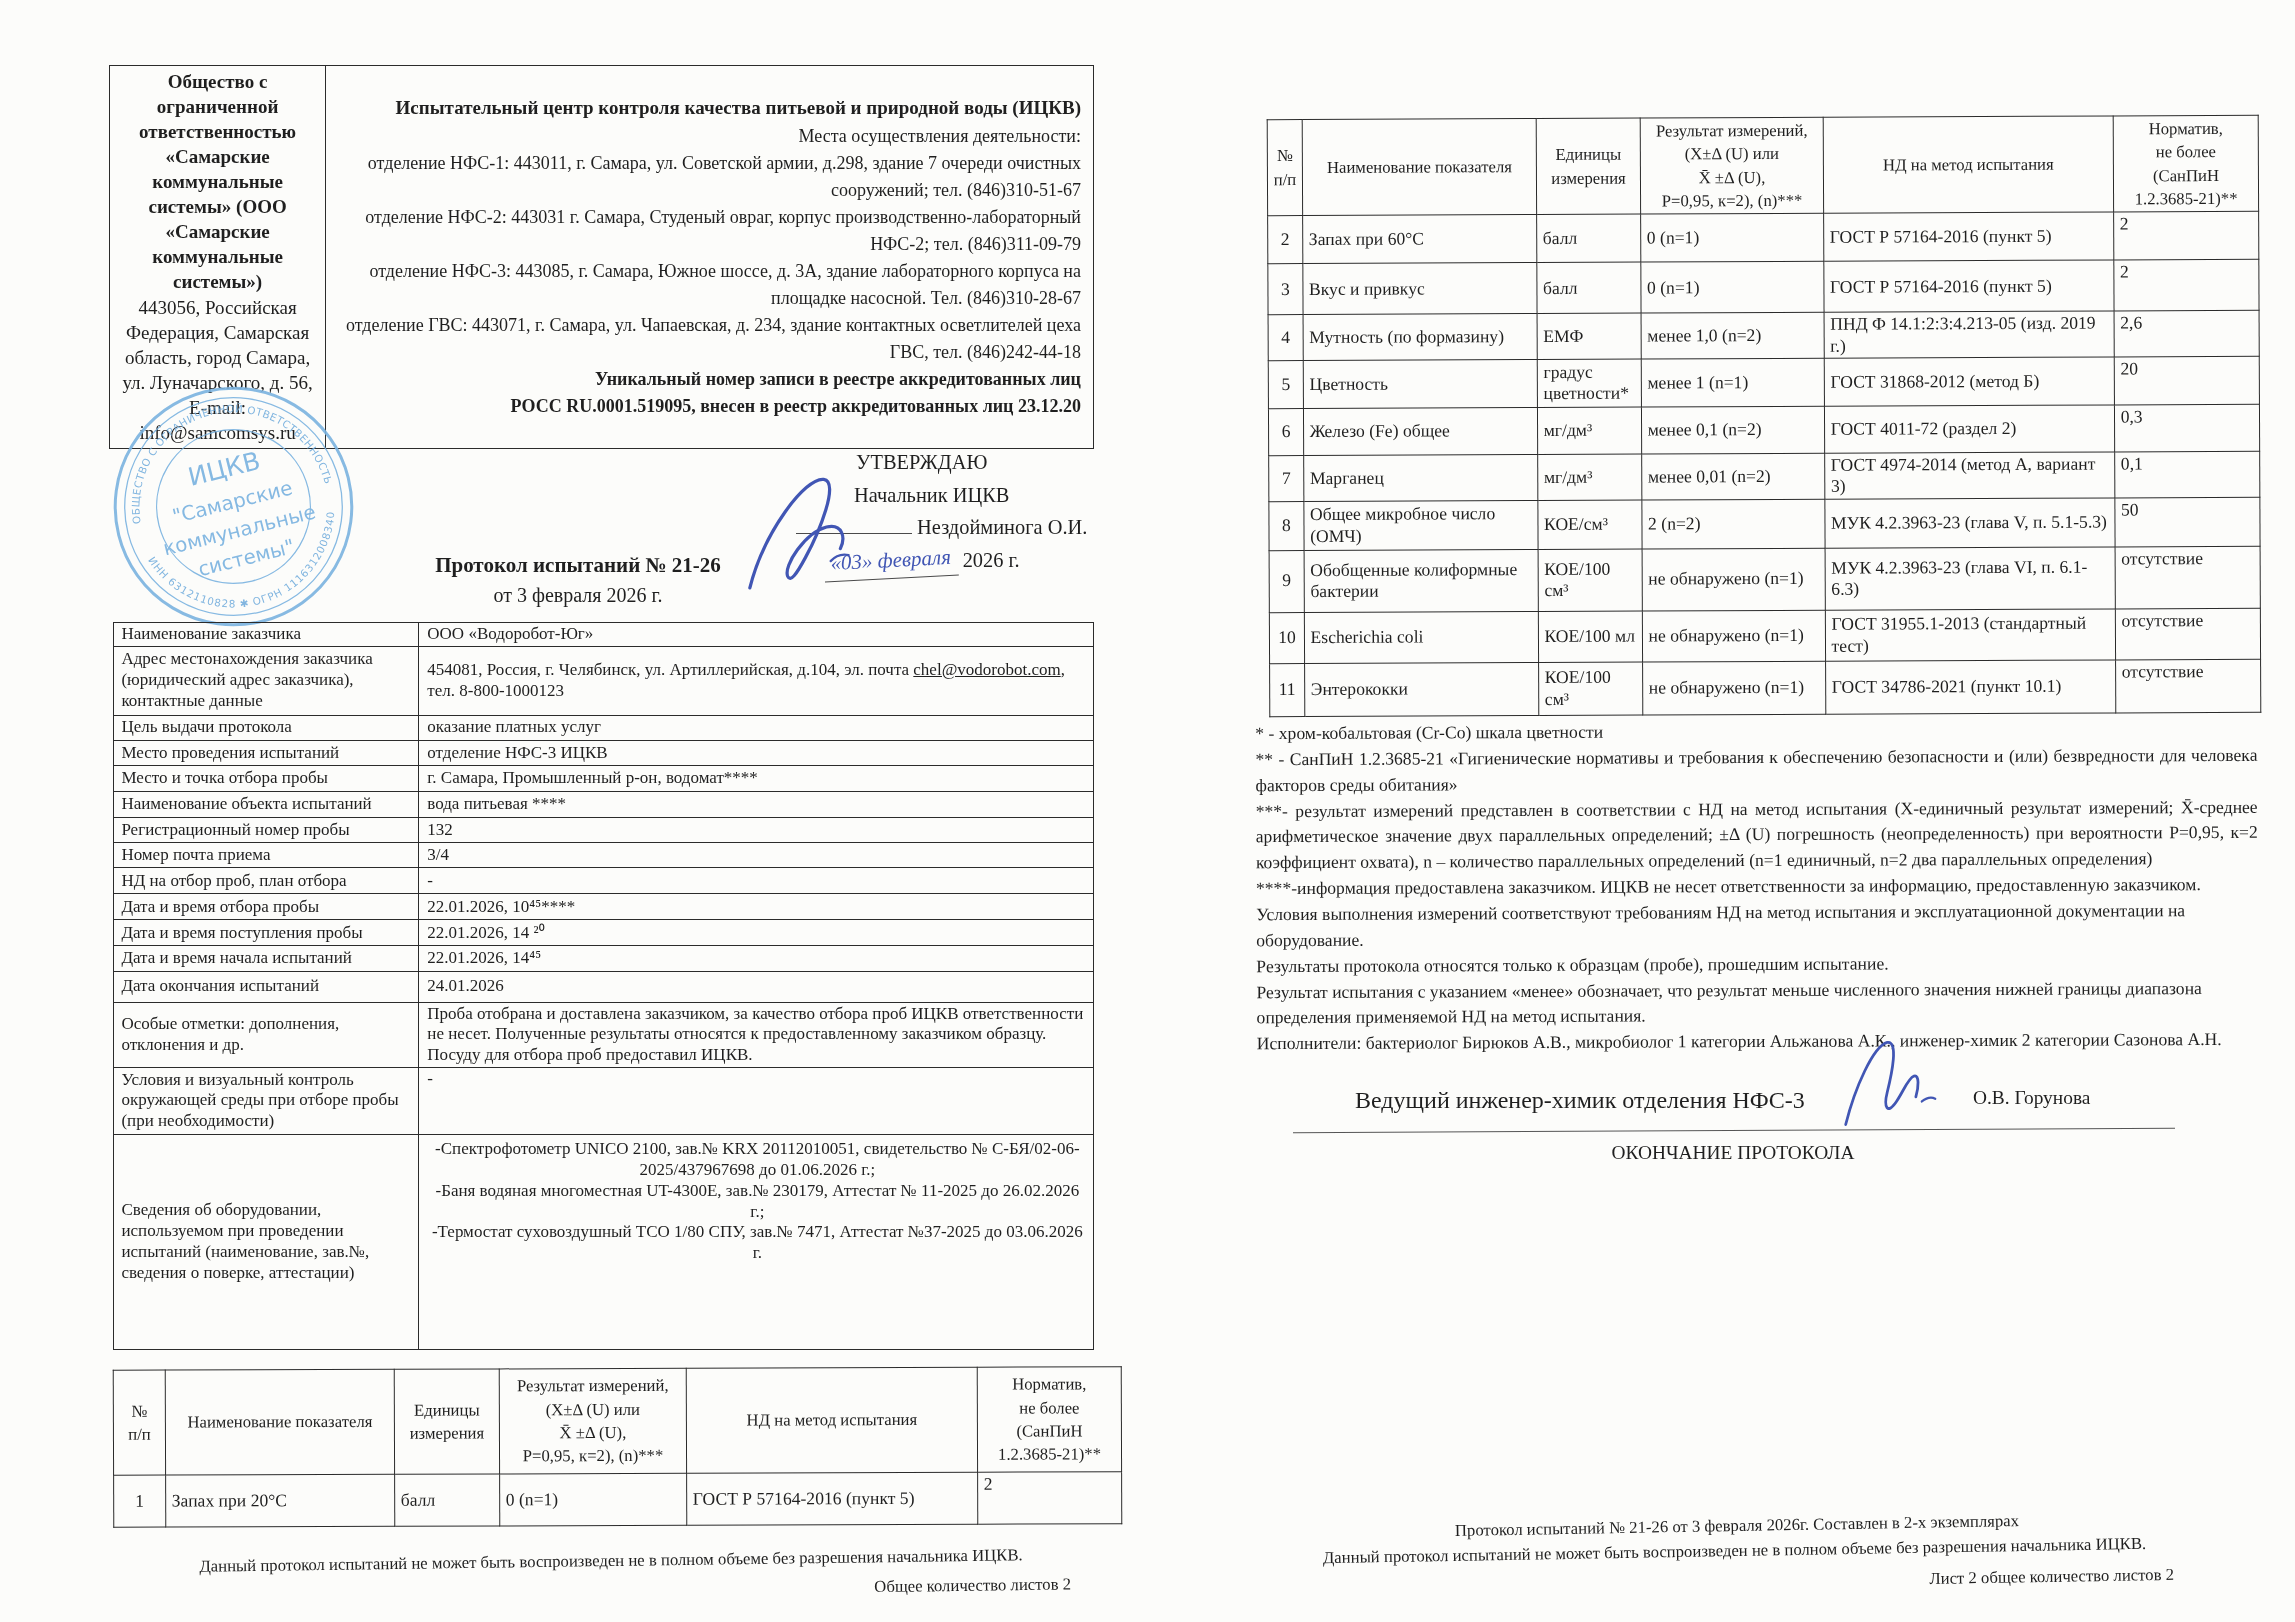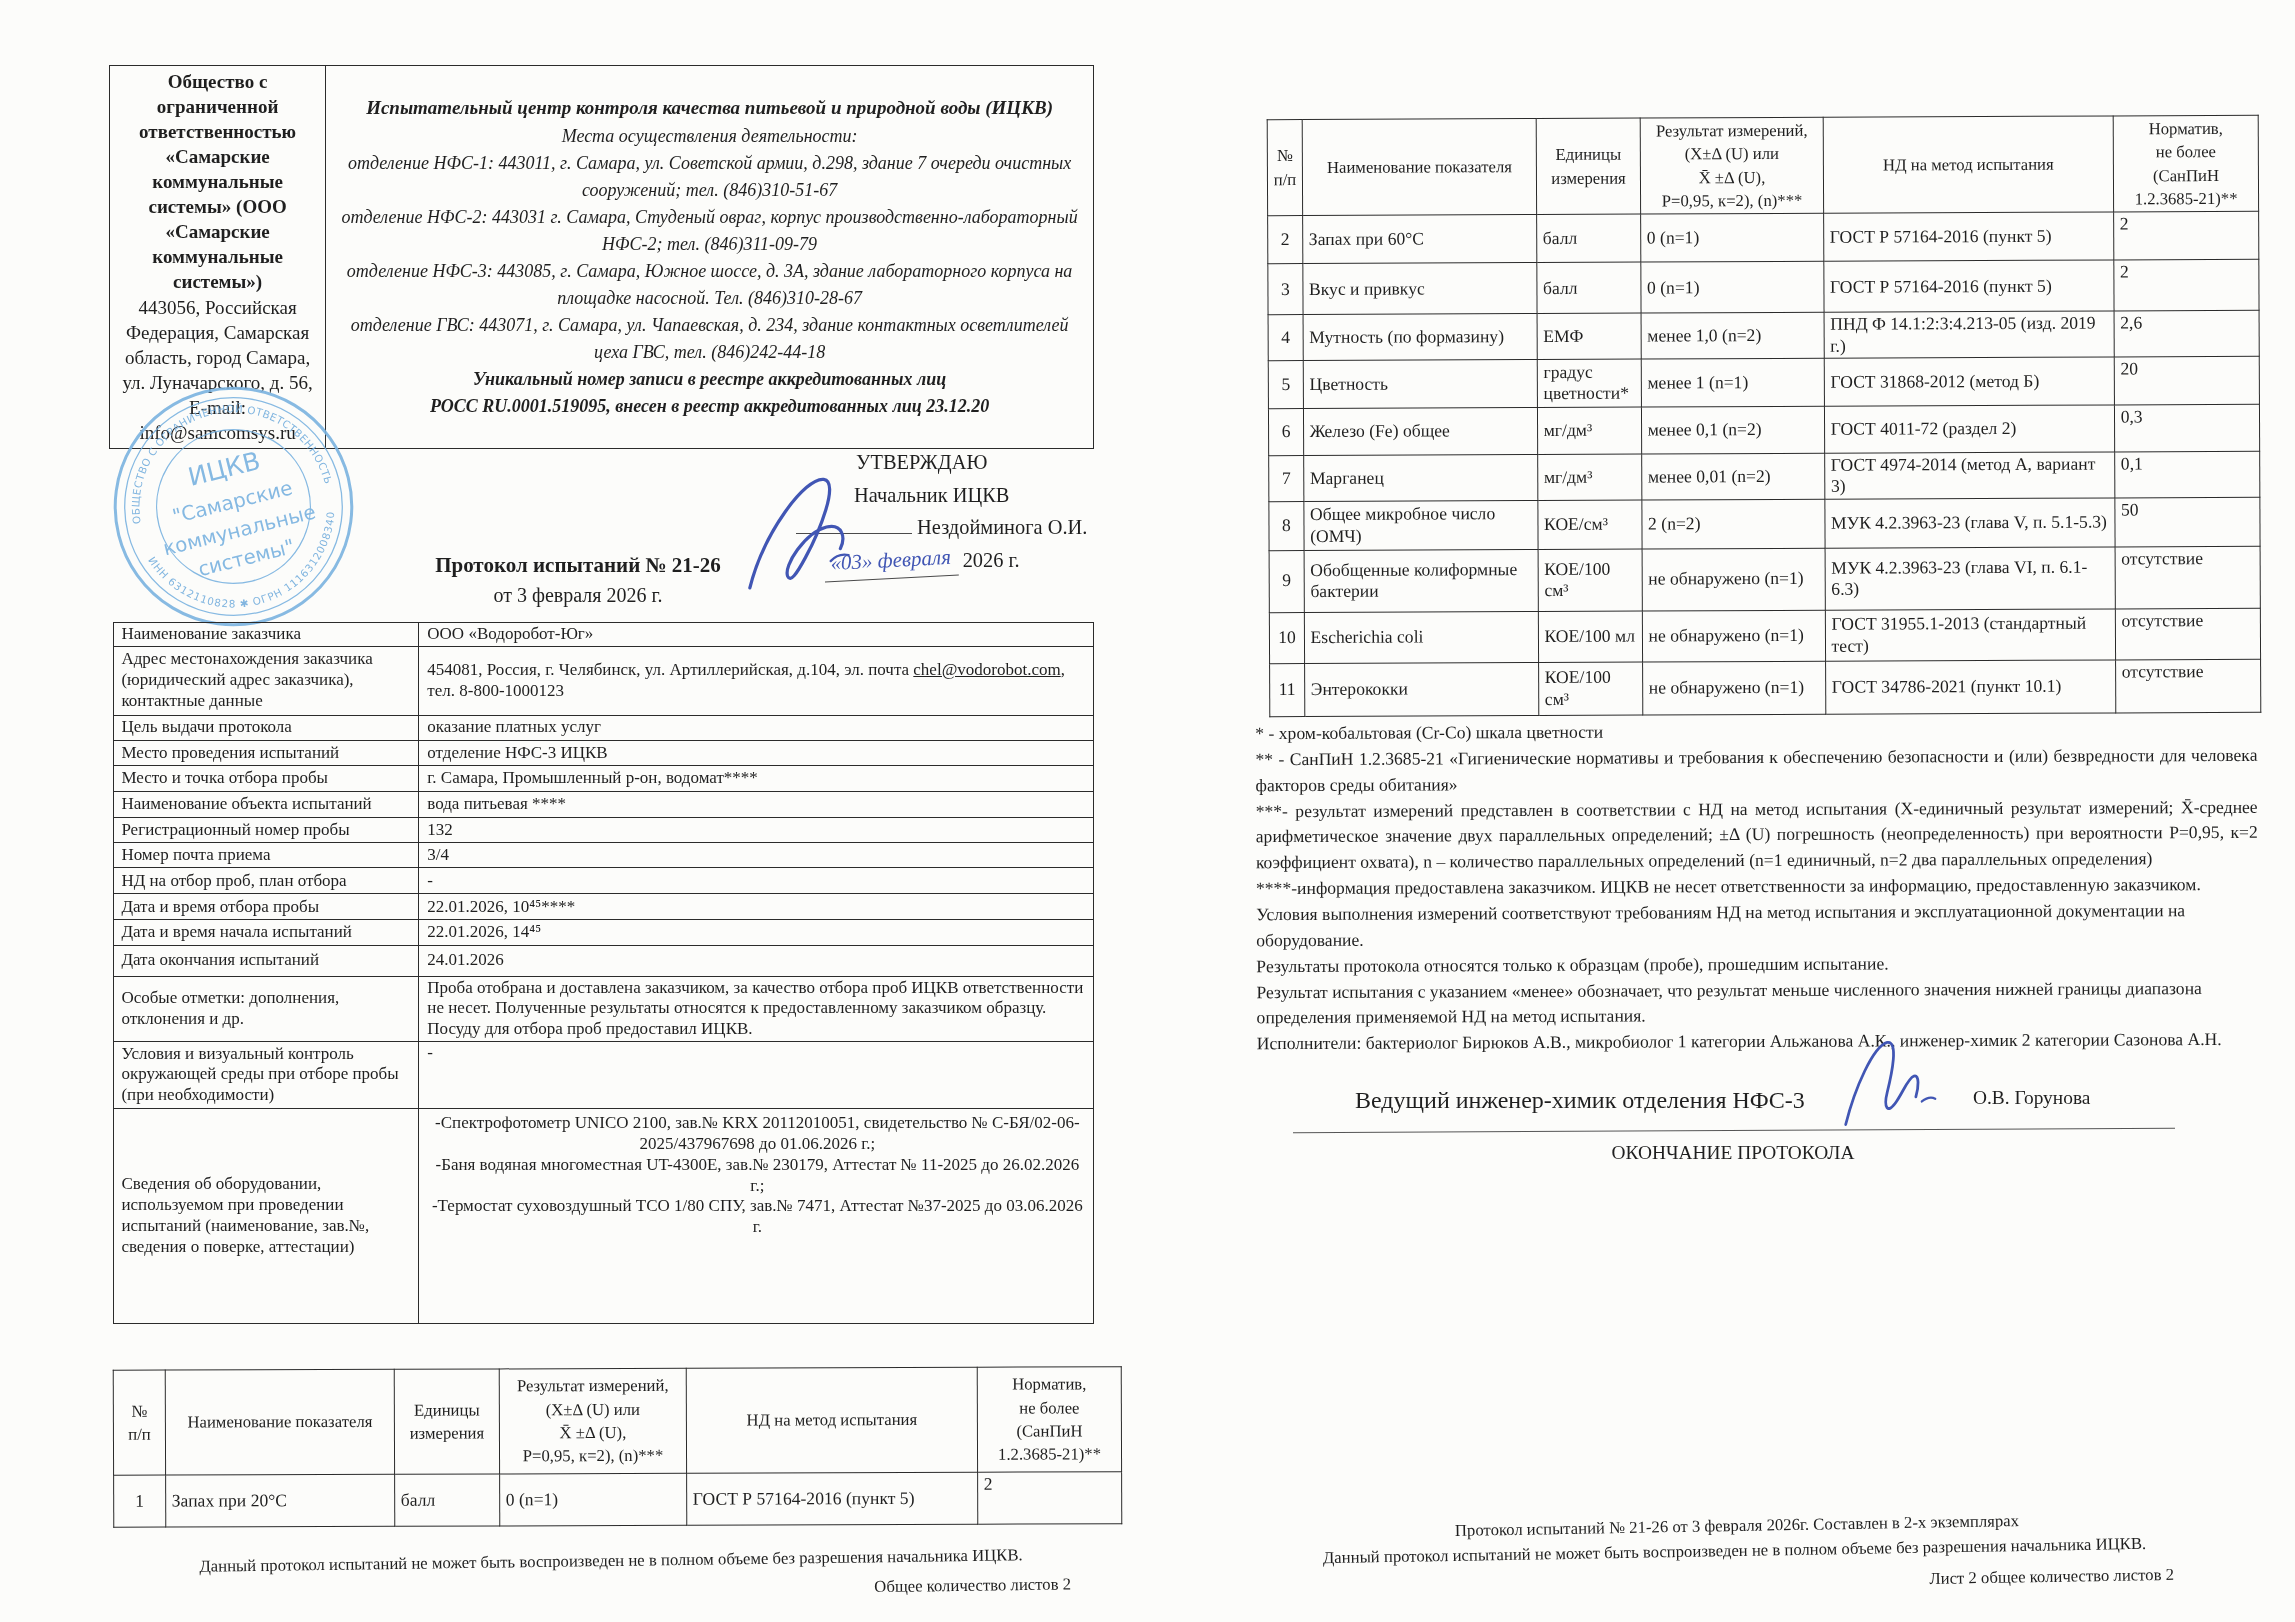--- a/index.html
+++ b/index.html
@@ -9,21 +9,21 @@
   .b{font-weight:bold;}
   .ctr{text-align:center;}
   .pre{white-space:pre-line;text-align:center;}
   .u{text-decoration:underline;}
   table{border-collapse:collapse;table-layout:fixed;}
   td,th{border:1.4px solid #2b2b2b;padding:0.9px 5.6px;font-size:17px;line-height:1.22;
         vertical-align:middle;font-weight:normal;overflow:hidden;}
   
   .hdrT td{vertical-align:middle;}
   .orgCell{text-align:center;font-size:19px;line-height:1.32;padding:2.8px 4.6px;}
-  .cenCell{text-align:center;font-size:18px;line-height:1.5;padding:3.7px 12px;font-style:italic;}
+  .cenCell{text-align:right;font-size:18px;line-height:1.5;padding:3.7px 12px;}
   .cenTitle{font-size:19px;font-weight:bold;}
   
   .detT td{font-size:17px;}
   .detT .lab{padding-left:7.4px;}
   .detT .val{padding-left:8.3px;}
   
   .resT th{text-align:center;font-size:16.7px;line-height:1.4;}
   .resT td{font-size:17.6px;}
   .resT .c{text-align:center;}
   .titleLine{font-size:21px;font-weight:bold;text-align:center;}
@@ -142,20 +142,24 @@
         <td class="lab">Номер почта приема</td>
         <td class="val">3/4</td>
       </tr>
       <tr style="height:26px;">
         <td class="lab">НД на отбор проб, план отбора</td>
         <td class="val">-</td>
       </tr>
       <tr style="height:26px;">
         <td class="lab">Дата и время отбора пробы</td>
         <td class="val">22.01.2026, 10⁴⁵****</td>
+      </tr>
+      <tr style="height:26px;">
+        <td class="lab">Дата и время поступления пробы</td>
+        <td class="val">22.01.2026, 14 ²⁰</td>
       </tr>
       <tr style="height:25.4px;">
         <td class="lab">Дата и время начала испытаний</td>
         <td class="val">22.01.2026, 14⁴⁵</td>
       </tr>
       <tr style="height:31px;">
         <td class="lab">Дата окончания испытаний</td>
         <td class="val">24.01.2026</td>
       </tr>
       <tr style="height:62px;">

